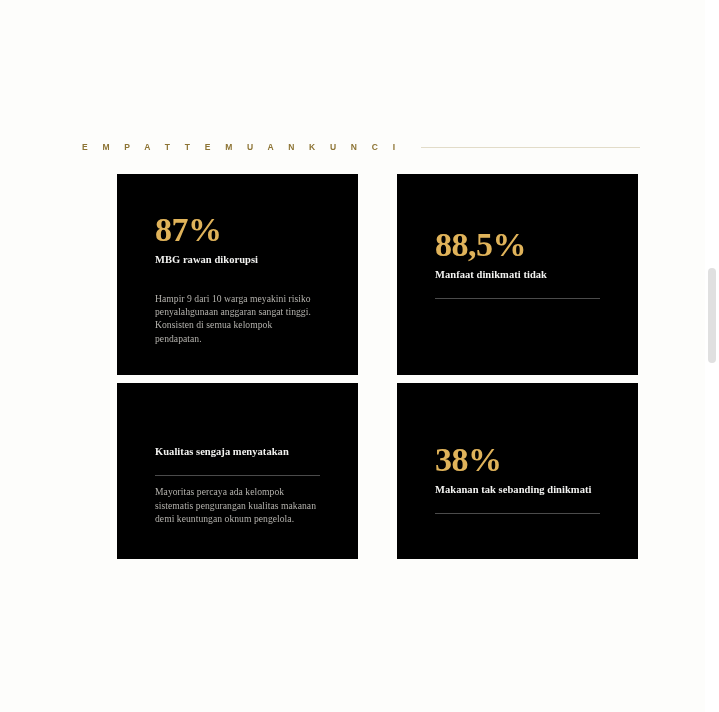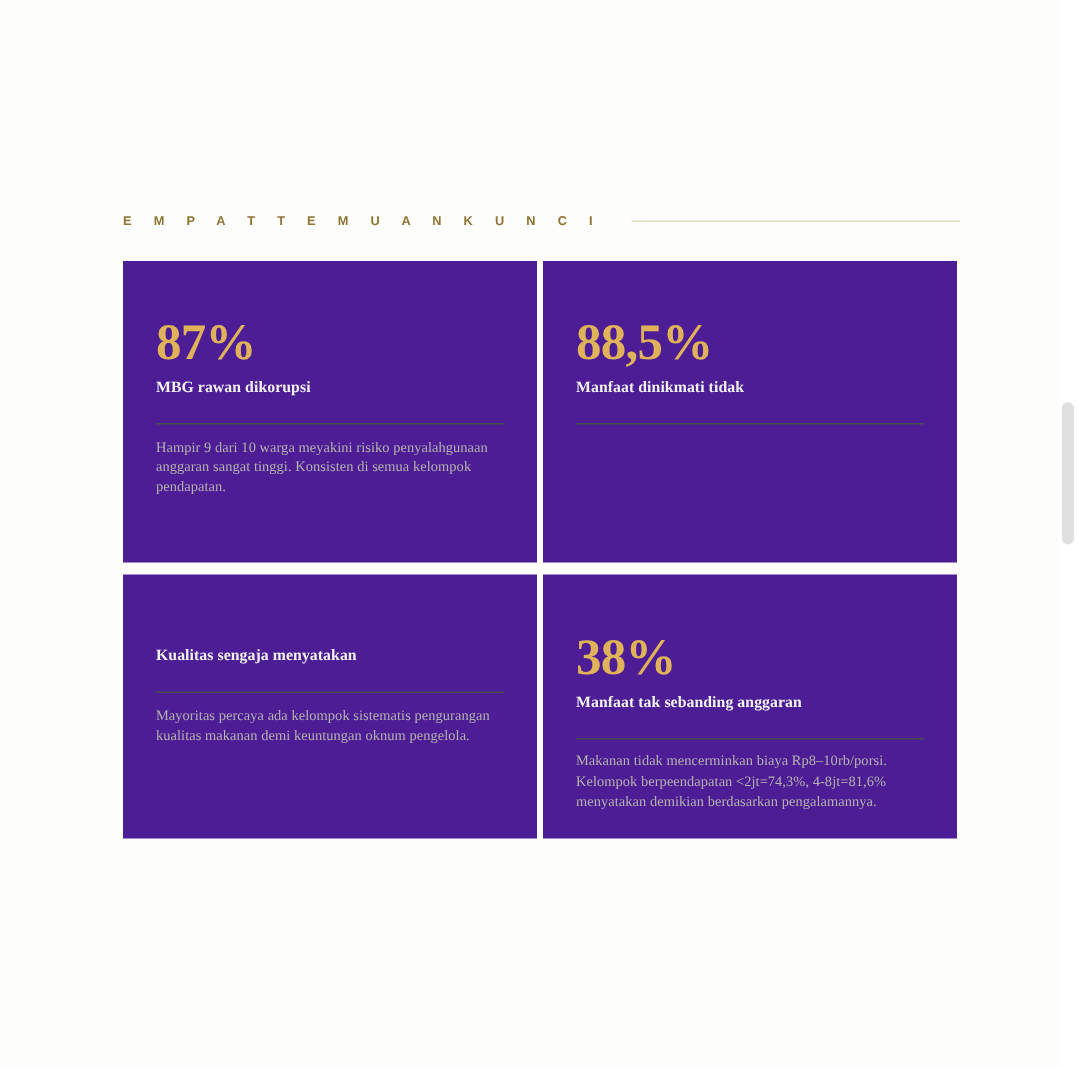--- a/index.html
+++ b/index.html
@@ -59,24 +59,25 @@
     top: 174px;
     width: 556px;
     display: grid;
     grid-template-columns: 276px 276px;
     grid-template-rows: 201px 176px;
     column-gap: 4px;
     row-gap: 8px;
   }
 
   .card {
-    background: #4c1d95;
+    background: #000000;
     position: relative;
-    padding: 0;
+    padding: 16px;
     overflow: hidden;
+    margin-left: 35px;
   }
 
   .card-inner {
     padding: 22px 22px 18px 22px;
     height: 100%;
     box-sizing: border-box;
     display: flex;
     flex-direction: column;
   }
 
@@ -176,23 +177,22 @@
         <div class="stat-label">Kualitas sengaja menyatakan</div>
         <div class="card-divider"></div>
         <div class="stat-body">Mayoritas percaya ada kelompok sistematis pengurangan kualitas makanan demi keuntungan oknum pengelola.</div>
       </div>
     </div>
 
     <div class="card row2">
       <div class="card-inner">
         <div class="stat-spacer-top"></div>
         <div class="stat-value">38%</div>
-        <div class="stat-label">Manfaat tak sebanding anggaran</div>
-        <div class="card-divider"></div>
-        <div class="stat-body">Makanan tidak mencerminkan biaya Rp8–10rb/porsi. Kelompok berpeendapatan &lt;2jt=74,3%, 4-8jt=81,6% menyatakan demikian berdasarkan pengalamannya.</div>
+        <div class="stat-label">Makanan tak sebanding dinikmati</div>
+        <div class="card-divider"></div>
       </div>
     </div>
 
   </div>
 
   <div class="scrollbar-track">
     <div class="scrollbar-thumb"></div>
   </div>
 
 </div>

